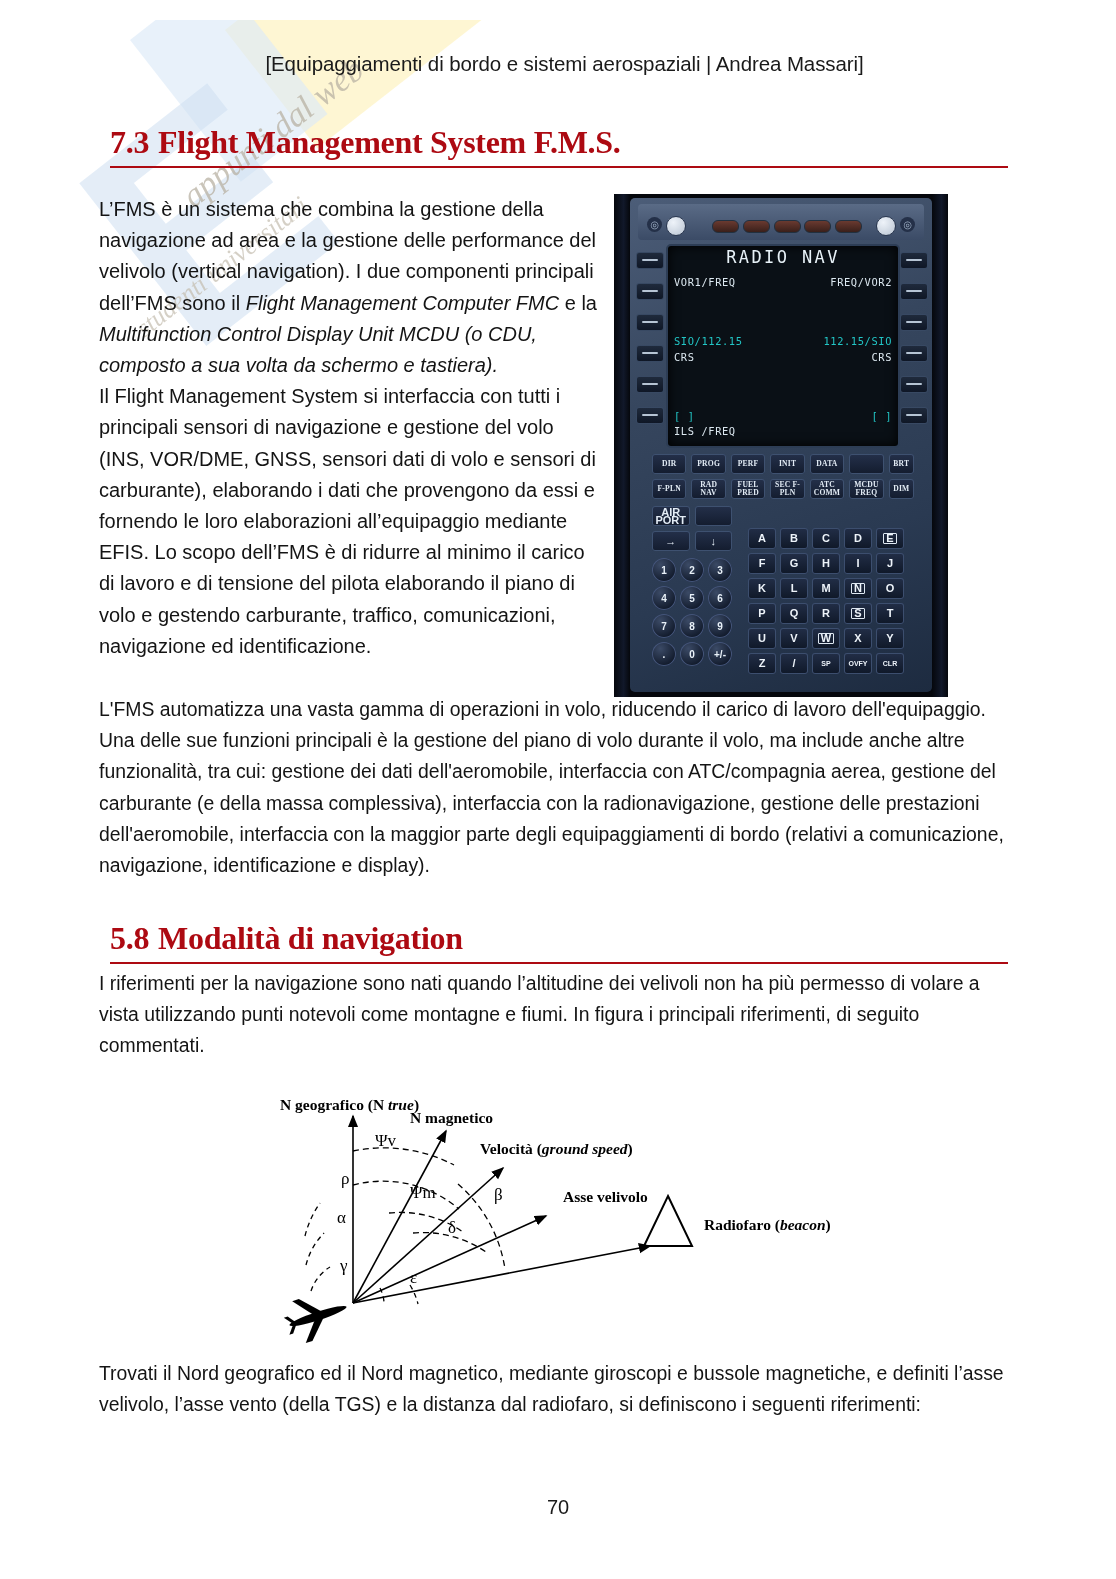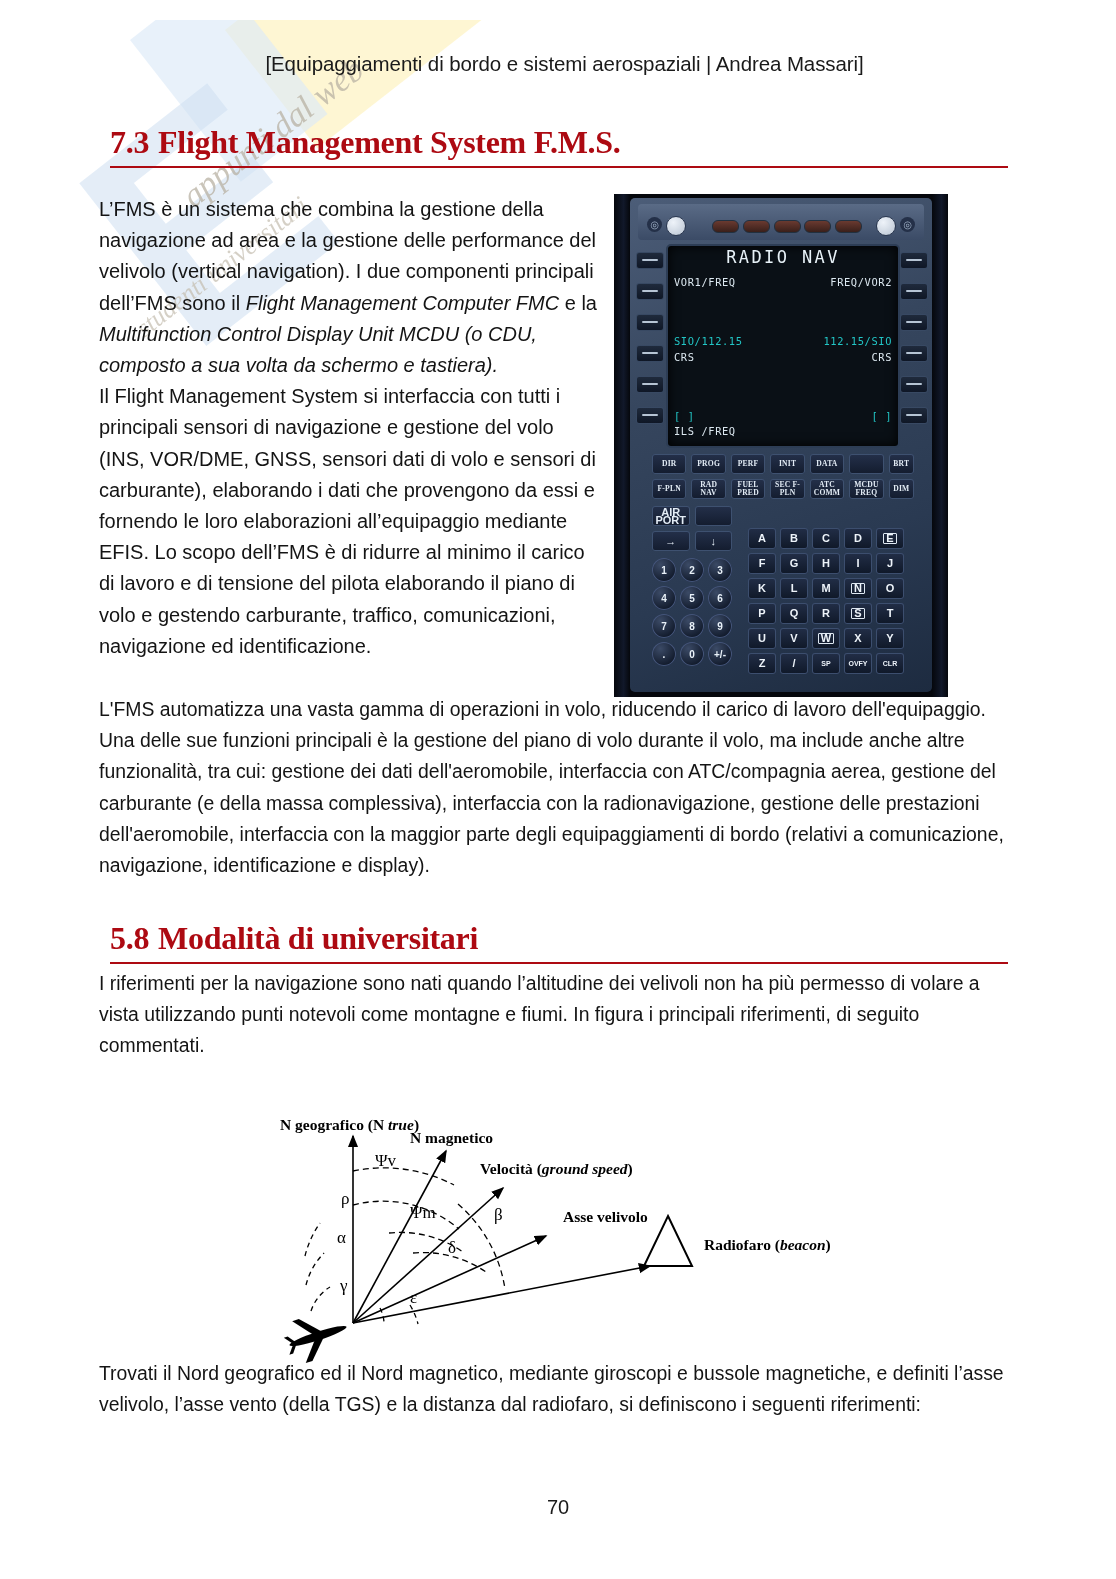--- a/index.html
+++ b/index.html
@@ -194,21 +194,21 @@
     box-shadow:0 0 0 1px #3c4e6e inset;
     color:#eef4fa;font-size:11px;font-weight:700;
     display:flex;align-items:center;justify-content:center;
     line-height:9px;text-align:center;
   }
   .al.tiny{font-size:7px;}
   .al.boxed{box-shadow:0 0 0 1px #3c4e6e inset;}
   .al.boxed span{border:1.3px solid #dfe9f3;padding:0 2px;border-radius:1px;}
 
   
-  .navfig{position:absolute;left:258px;top:1088px;width:620px;height:265px;margin-top:20px;}
+  .navfig{position:absolute;left:258px;top:1088px;width:620px;height:265px;}
   .navfig svg{display:block;}
   .nf-label{
     font-family:"Liberation Serif",serif;font-weight:700;fill:#000;
   }
   .nf-label.it{font-style:italic;}
   .nf-greek{font-family:"Liberation Serif",serif;fill:#000;font-size:17px;}
 
   
   .pageno{
     position:absolute;left:0;right:0;top:1496px;text-align:center;
@@ -424,21 +424,21 @@
           <div class="al tiny">CLR</div>
         </div>
       </div>
 
     </div>
   </div>
 
   <div class="para-wide" id="p-auto">L'FMS automatizza una vasta gamma di operazioni in volo, riducendo il carico di lavoro dell'equipaggio. Una delle sue funzioni principali è la gestione del piano di volo durante il volo, ma include anche altre funzionalità, tra cui: gestione dei dati dell'aeromobile, interfaccia con ATC/compagnia aerea, gestione del carburante (e della massa complessiva), interfaccia con la radionavigazione, gestione delle prestazioni dell'aeromobile, interfaccia con la maggior parte degli equipaggiamenti di bordo (relativi a comunicazione, navigazione, identificazione e display).</div>
 
   <h2 class="sec" id="h74">
-    <span class="num">5.8</span><span>Modalità di universitari</span>
+    <span class="num">5.8</span><span>Modalità di navigation</span>
   </h2>
 
   <div class="para-wide" id="p-rif">I riferimenti per la navigazione sono nati quando l’altitudine dei velivoli non ha più permesso di volare a vista utilizzando punti notevoli come montagne e fiumi. In figura i principali riferimenti, di seguito commentati.</div>
 
   <div class="navfig">
     <svg width="620" height="265" viewBox="0 0 620 265">
       <defs>
         <marker id="ah" markerWidth="9" markerHeight="9" refX="7" refY="3.2" orient="auto">
           <path d="M0,0 L8,3.2 L0,6.4 z" fill="#000"></path>
         </marker>

